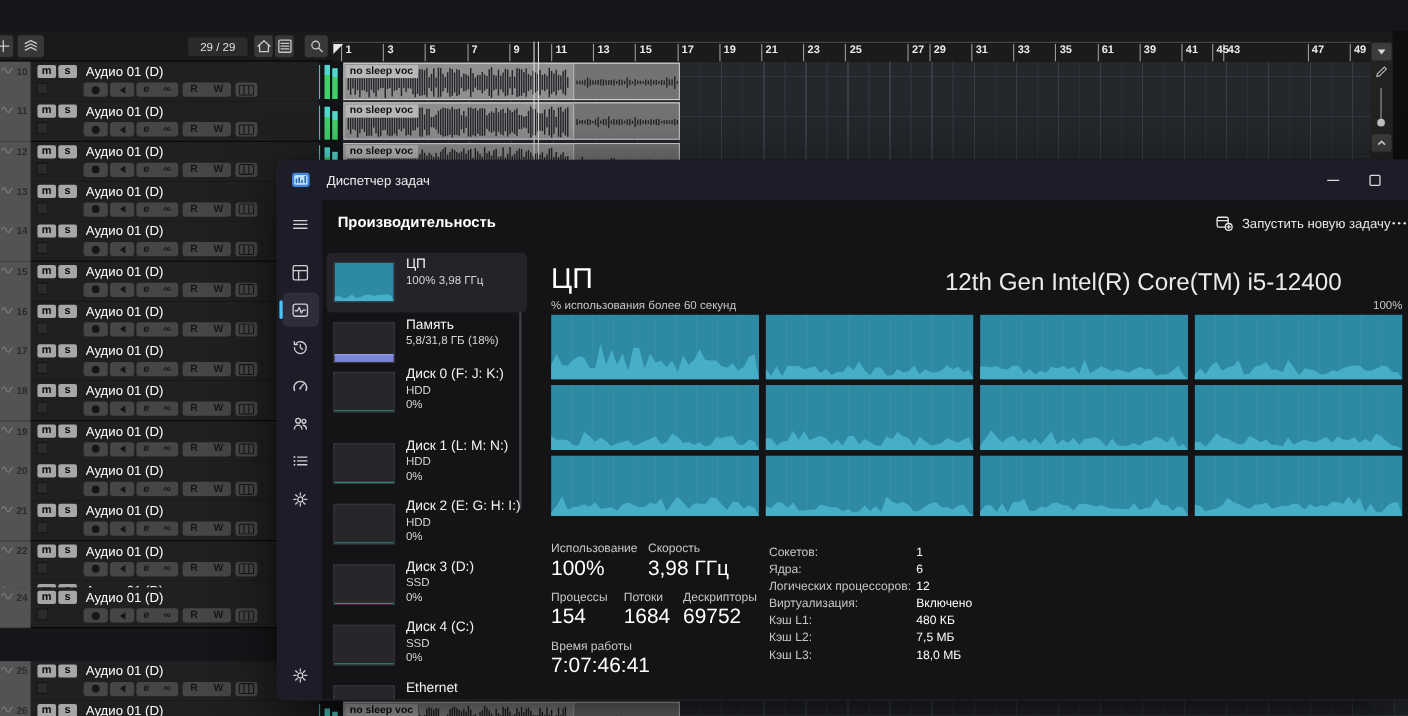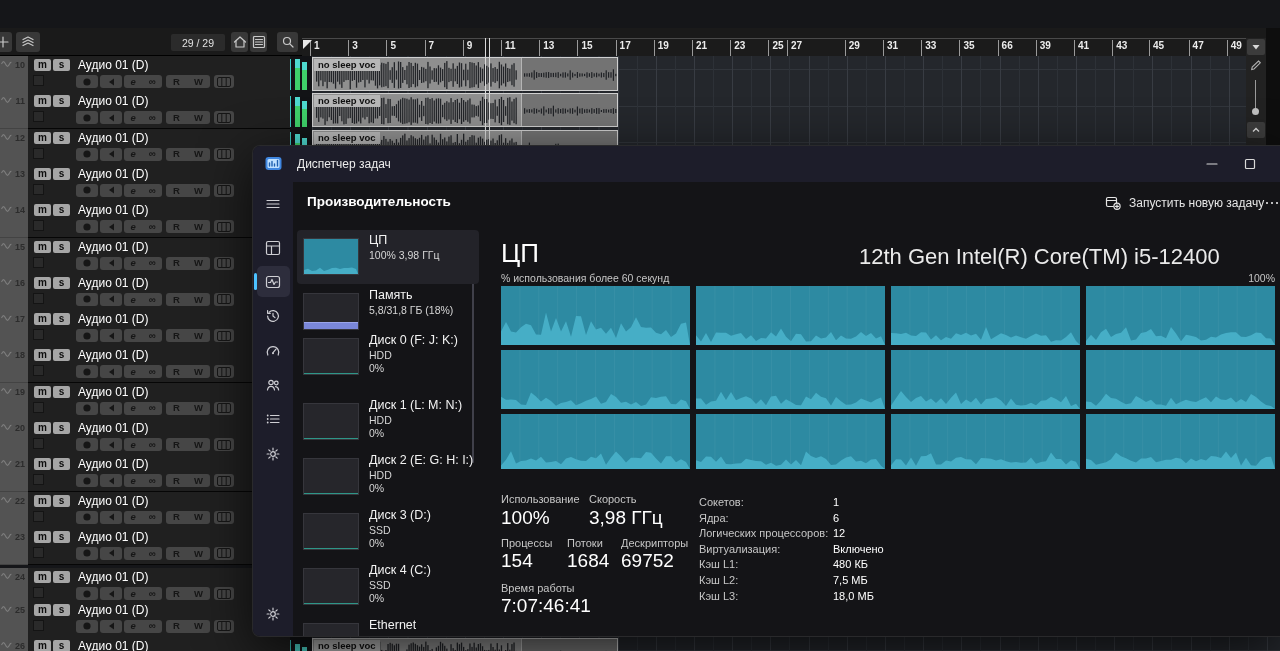--- a/index.html
+++ b/index.html
@@ -696,30 +696,30 @@
       <span class="rlab" style="left: 122.6px;">7</span>
       <span class="rlab" style="left: 160.8px;">9</span>
       <span class="rlab" style="left: 199px;">11</span>
       <span class="rlab" style="left: 237.2px;">13</span>
       <span class="rlab" style="left: 275.4px;">15</span>
       <span class="rlab" style="left: 313.6px;">17</span>
       <span class="rlab" style="left: 351.8px;">19</span>
       <span class="rlab" style="left: 390px;">21</span>
       <span class="rlab" style="left: 428.2px;">23</span>
       <span class="rlab" style="left: 466.4px;">25</span>
-      <span class="rlab" style="left: 485px;">27</span>
+      <span class="rlab" style="left: 523px;">27</span>
       <span class="rlab" style="left: 542.8px;">29</span>
       <span class="rlab" style="left: 581px;">31</span>
       <span class="rlab" style="left: 619.2px;">33</span>
       <span class="rlab" style="left: 657.4px;">35</span>
-      <span class="rlab" style="left: 695.6px;">66</span>
+      <span class="rlab" style="left: 695.6px;">61</span>
       <span class="rlab" style="left: 733.8px;">39</span>
       <span class="rlab" style="left: 772px;">41</span>
       <span class="rlab" style="left: 810.2px;">43</span>
-      <span class="rlab" style="left: 847px;">45</span>
+      <span class="rlab" style="left: 800px;">45</span>
       <span class="rlab" style="left: 886.6px;">47</span>
       <span class="rlab" style="left: 924.8px;">49</span>
     </div>
   <div id="rstart"></div>
   <div id="playhead"></div>
   <div id="blackedge"></div>
   <div id="rscol">
     <div class="rsbtn" style="top:1px">
         <span>
           <svg width="12" height="12" viewBox="0 0 12 12">
@@ -1296,21 +1296,21 @@
             <span>W</span>
           </div>
           <div class="pill" style="left: 186px; width: 20px;">
             <svg width="14" height="10" viewBox="0 0 14 10" fill="none" stroke="#161616">
               <rect x="0.5" y="0.5" width="13" height="9" rx="1.5"></rect>
               <path d="M4.8 1v8M9.2 1v8"></path>
             </svg>
           </div>
         </div>
       </div>
-      <div class="trow" style="top: 568px; padding-left: 12px;">
+      <div class="trow" style="top: 534px; padding-left: 12px;">
         <div class="numcol">
           <span class="w">
             <svg width="11" height="8" viewBox="0 0 11 8" fill="none" stroke="#7e7e7e" stroke-width="1.1">
               <path d="M0.5 4c1.5-3.2 2.5-3.2 4 0s2.5 3.2 4 0c.7-1.5 1.4-2 2-1.6"></path>
             </svg>
           </span>
           <span class="n">24</span>
         </div>
         <div class="thead">
           <div class="msbtn" style="left: 6px;">m</div>

